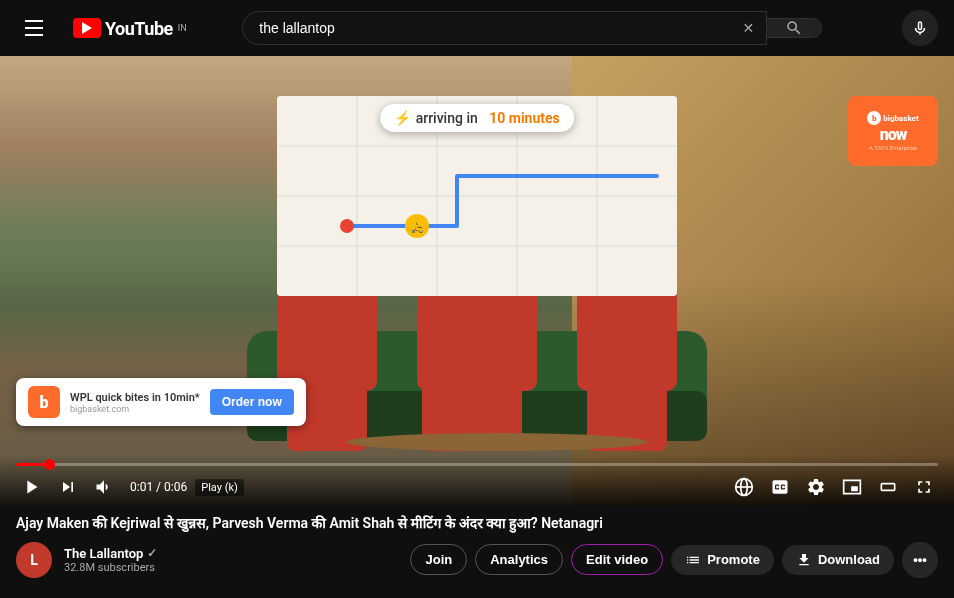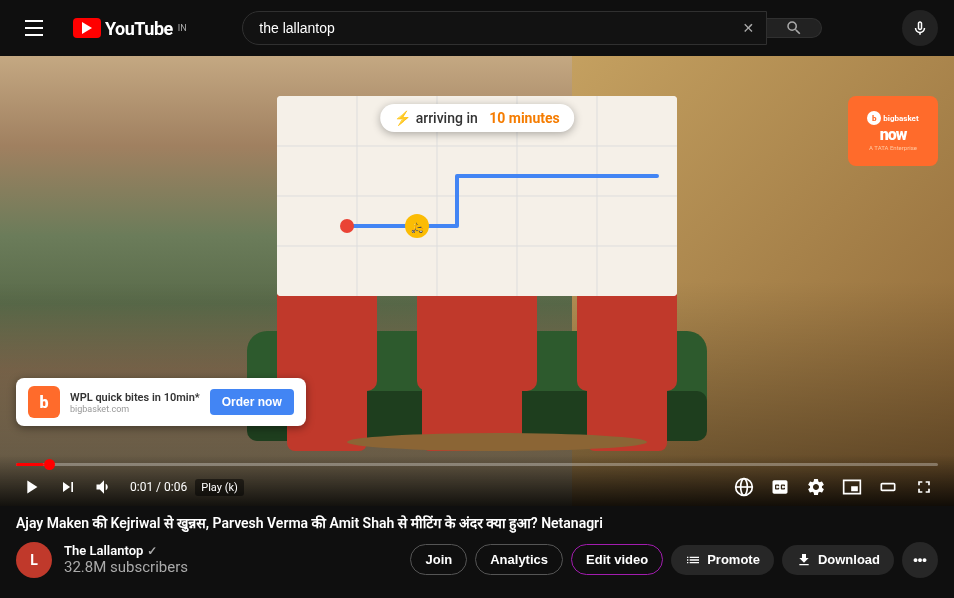--- a/index.html
+++ b/index.html
@@ -354,21 +354,21 @@
       color: #fff;
       display: flex;
       align-items: center;
       gap: 4px;
     }
     .verified-icon {
       color: #aaa;
       font-size: 12px;
     }
     .subscribers {
-      font-size: 15px;
+      font-size: 11px;
       color: #aaa;
     }
     .channel-actions {
       display: flex;
       align-items: center;
       gap: 8px;
     }
     .action-btn {
       border: none;
       border-radius: 20px;

